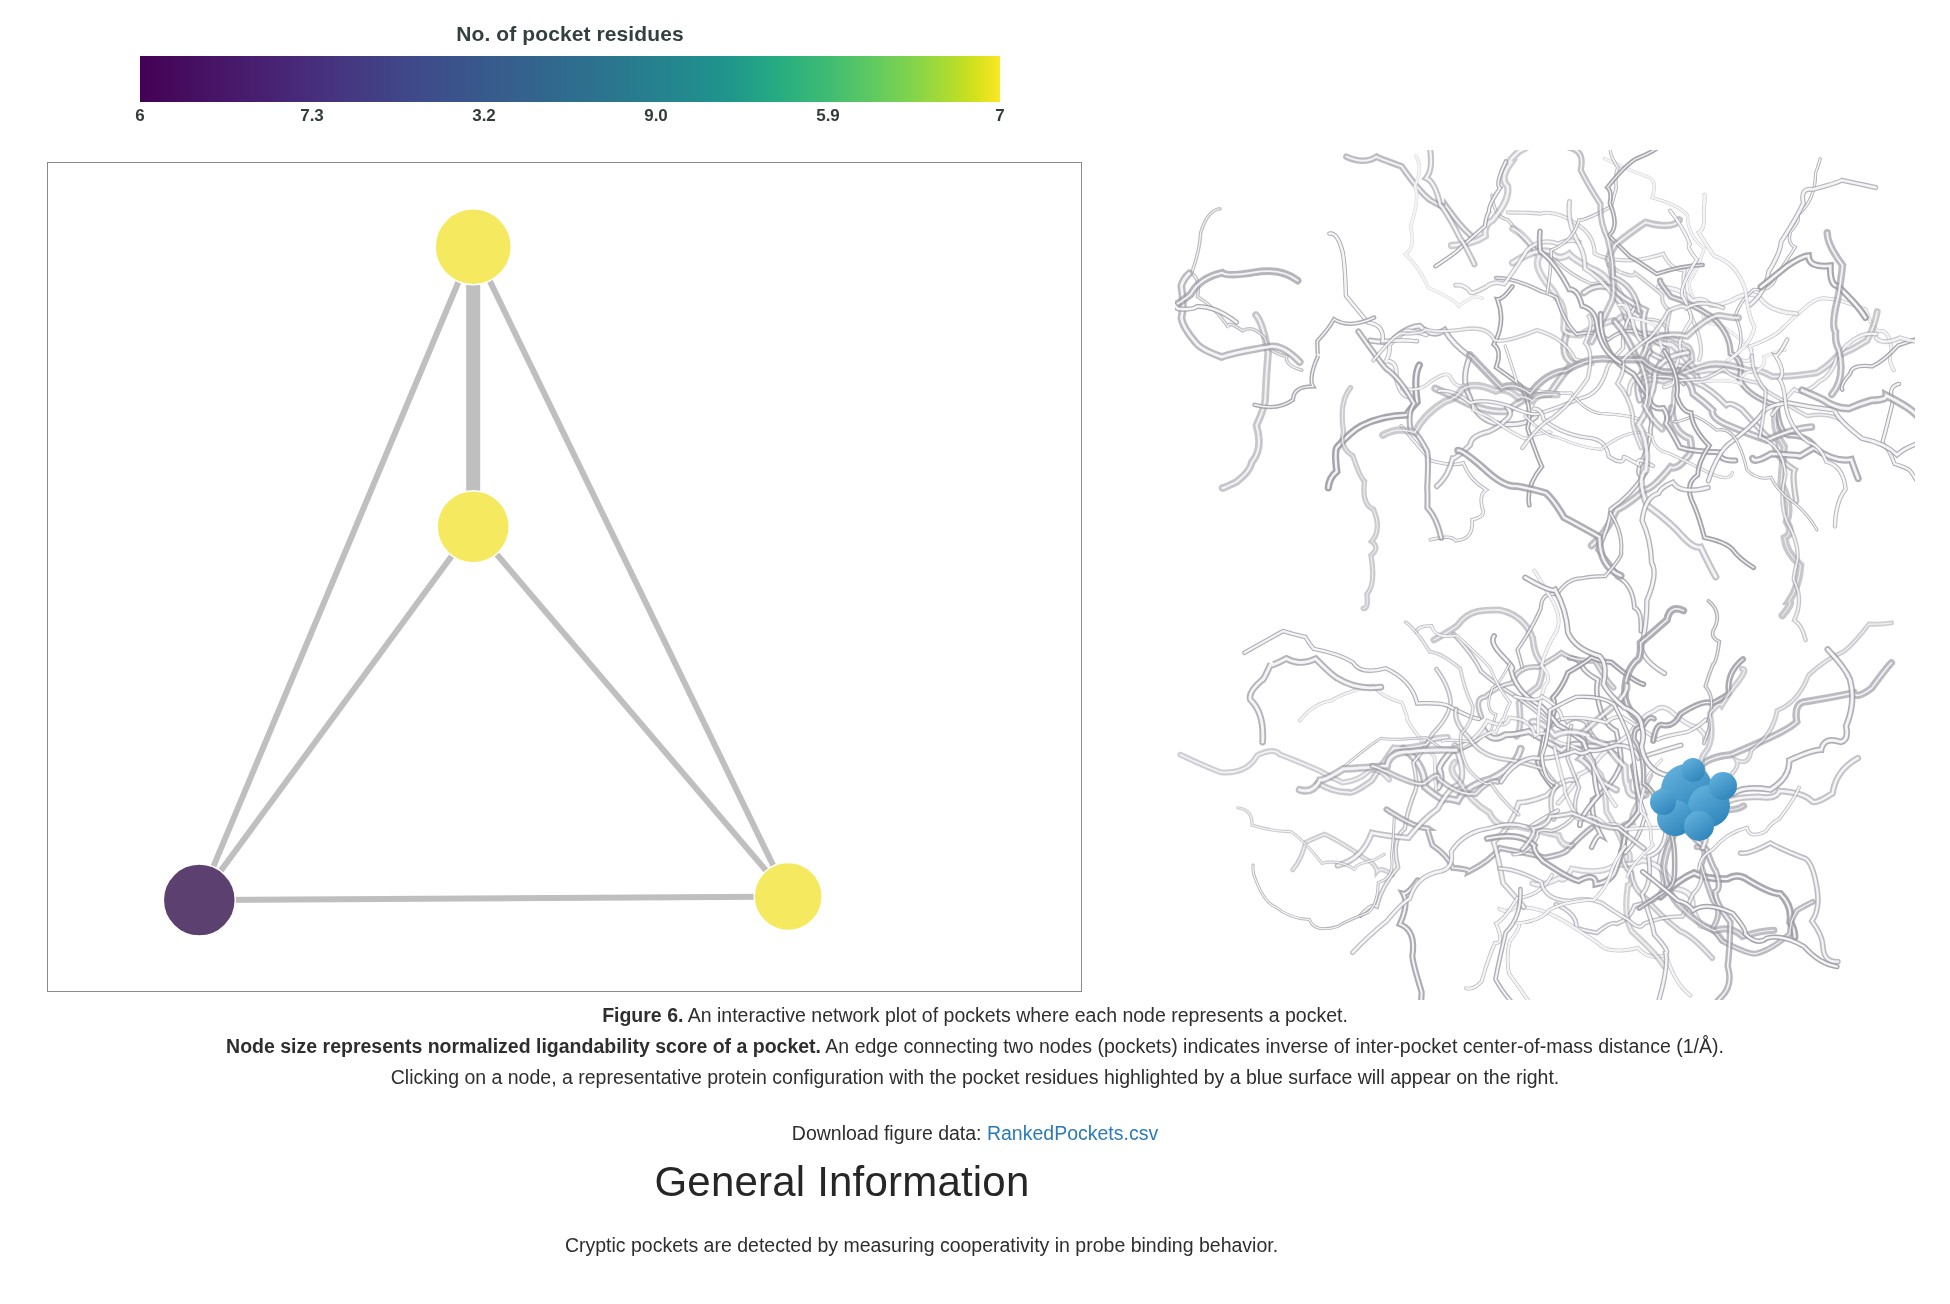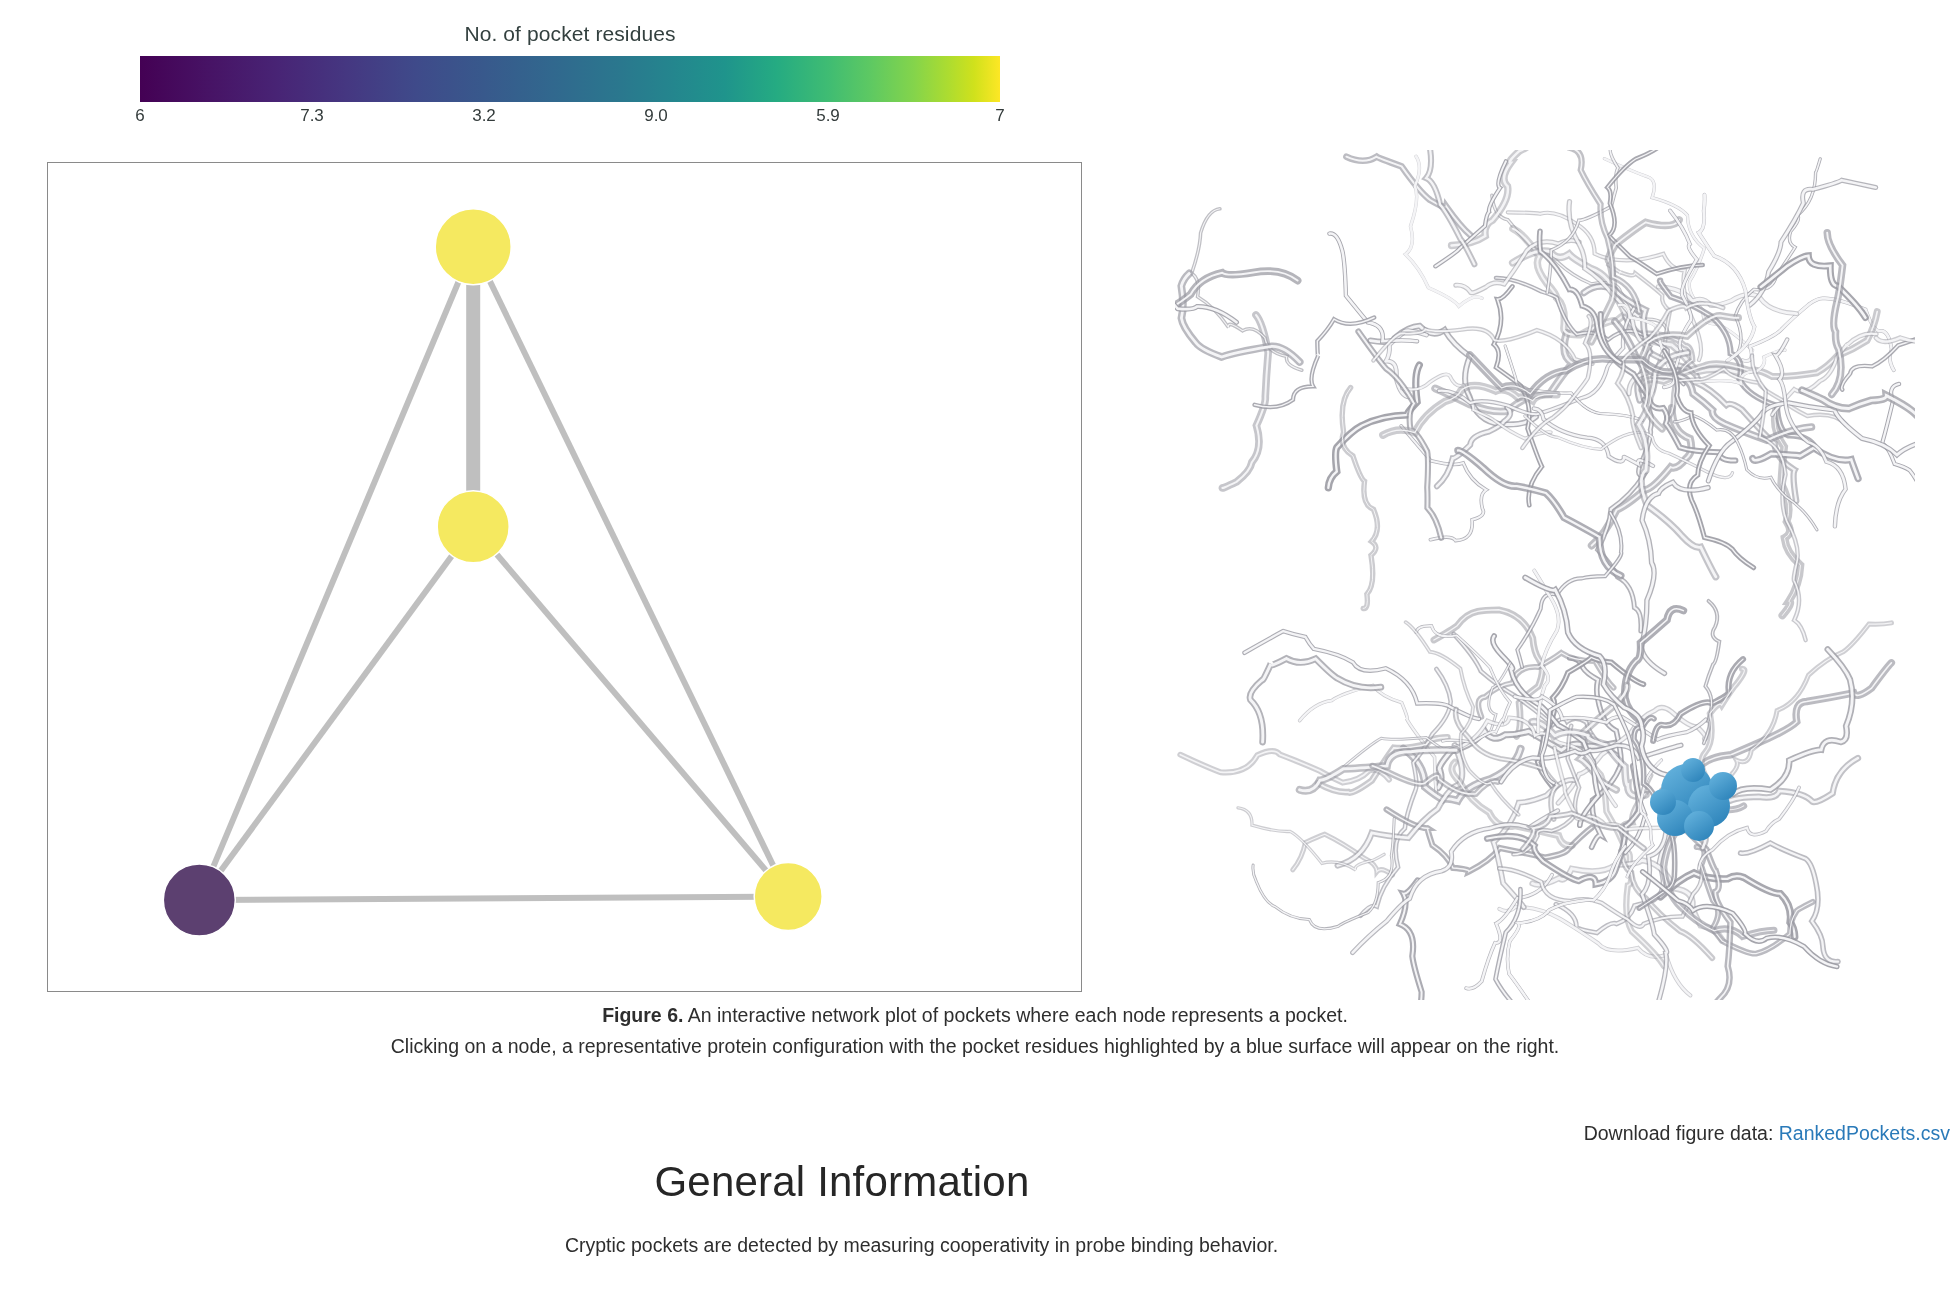--- a/index.html
+++ b/index.html
@@ -15,20 +15,21 @@
     position: relative;
     overflow: hidden;
   }
 
   
   #colorbar-block {
     position: absolute;
     left: 140px;
     top: 22px;
     width: 860px;
+    font-weight: bold;
   }
   #colorbar-title {
     text-align: center;
     font-size: 21px;
     color: #33403f;
     margin: 0 0 10px 0;
     letter-spacing: .1px;
   }
   #colorbar-bar {
     height: 46px;
@@ -100,21 +101,21 @@
     color: #2e2e2e;
   }
   #caption .line { display: block; }
   #caption b { font-weight: bold; }
 
   #download-row {
     position: absolute;
     left: 0;
     top: 1122px;
     width: 1950px;
-    text-align: right;
+    text-align: center;
     font-size: 19.5px;
     color: #2e2e2e;
   }
   #download-link {
     color: #2a7ab9;
     text-decoration: none;
   }
 
   #general-info-heading {
     position: absolute;
@@ -497,20 +498,21 @@
         <circle cx="524" cy="676" r="15" fill="url(#pocketGrad)"></circle>
         <circle cx="548" cy="636" r="14" fill="url(#pocketGrad)"></circle>
         <circle cx="488" cy="652" r="13" fill="url(#pocketGrad)"></circle>
         <circle cx="518" cy="620" r="12" fill="url(#pocketGrad)"></circle>
       </g>
   </svg>
 </div>
 
 <div id="caption">
   <span class="line"><b>Figure 6.</b><span> An interactive network plot of pockets where each node represents a pocket.</span></span>
+  <span class="line"><b>Node size represents normalized ligandability score of a pocket.</b><span> An edge connecting two nodes (pockets) indicates inverse of inter-pocket center-of-mass distance (1/Å).</span></span>
   <span class="line">Clicking on a node, a representative protein configuration with the pocket residues highlighted by a blue surface will appear on the right.</span>
 </div>
 
 <div id="download-row">
   <span>Download figure data: </span><a id="download-link" href="#">RankedPockets.csv</a>
 </div>
 
 <h1 id="general-info-heading">General Information</h1>
 <div id="general-info-text">Cryptic pockets are detected by measuring cooperativity in probe binding behavior.</div>
 

